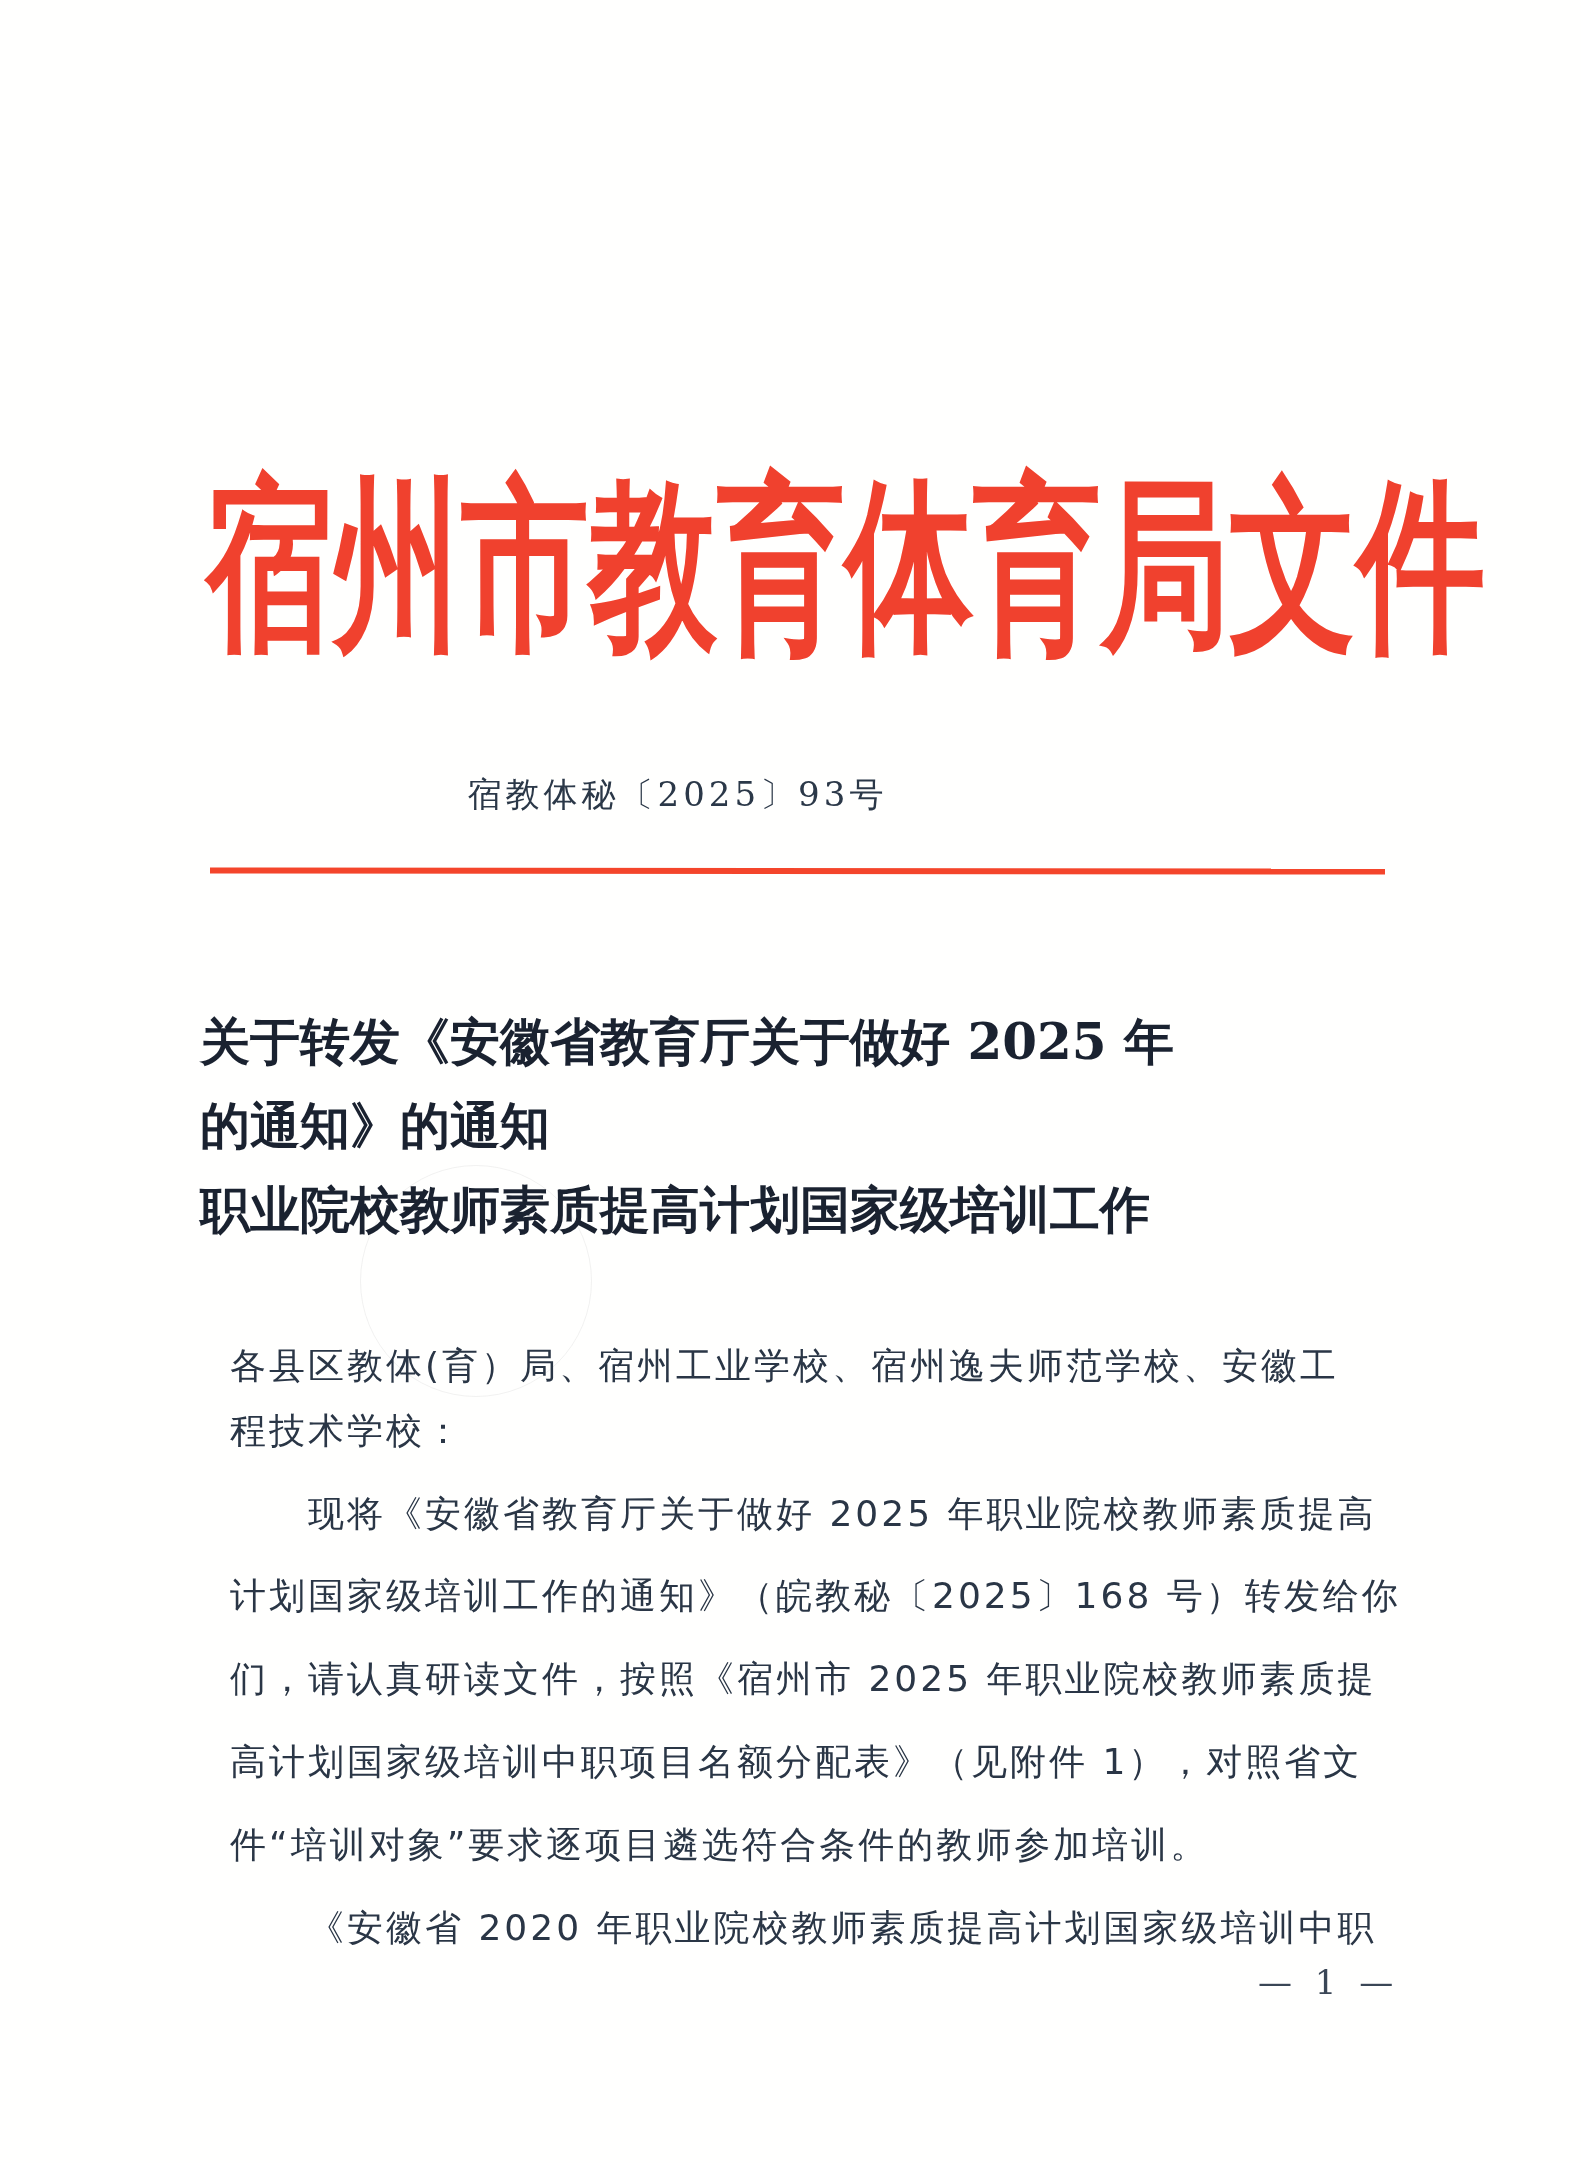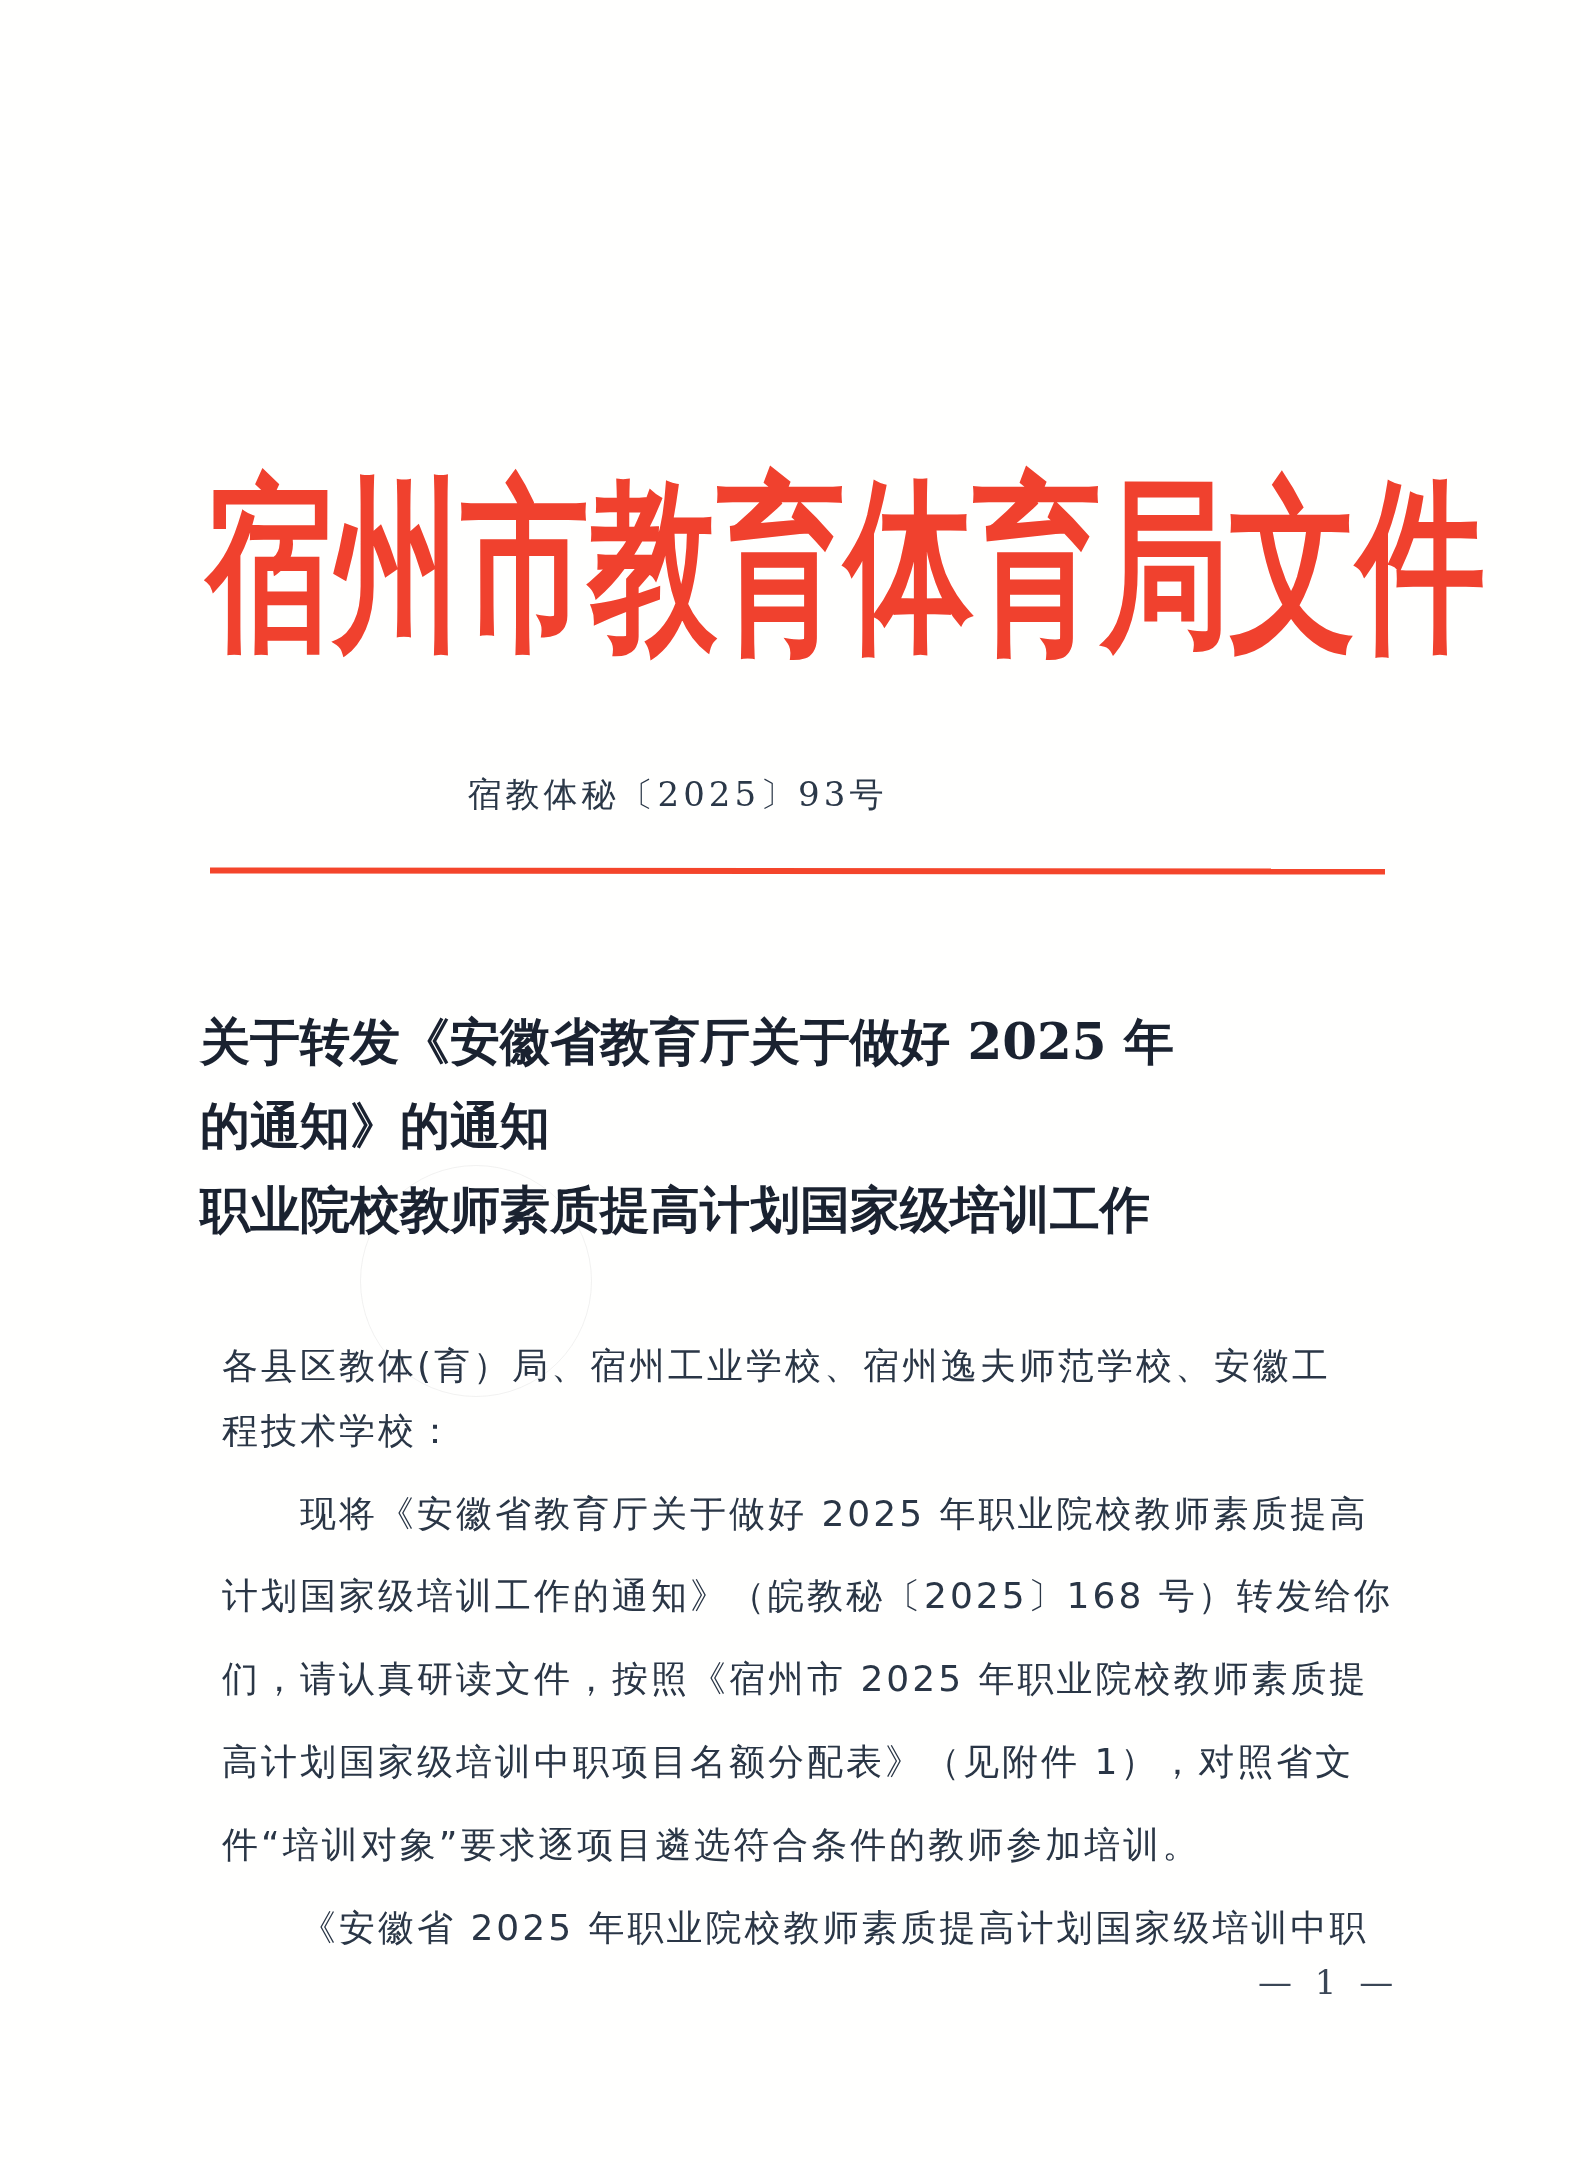--- a/index.html
+++ b/index.html
@@ -85,21 +85,21 @@
       left: 218px;
       top: 1340px;
       width: 1180px;
       font-family: "DejaVu Sans", "Liberation Sans", sans-serif;
       font-size: 36px;
       line-height: 52px;
       color: #2a3646;
     }
     .body-text .row {
       position: absolute;
-      left: 4px;
+      left: 12px;
       white-space: nowrap;
       letter-spacing: 3px;
     }
     .page-number {
       position: absolute;
       left: 1258px;
       top: 1962px;
       font-family: "DejaVu Serif", "Liberation Serif", serif;
       font-size: 34px;
       color: #3a4656;
@@ -146,18 +146,18 @@
   </div>
 
   <div class="body-text">
     <div class="row" style="top:0px;">各县区教体(育）局、宿州工业学校、宿州逸夫师范学校、安徽工</div>
     <div class="row" style="top:65px;">程技术学校：</div>
     <div class="row" style="top:148px;">　　现将《安徽省教育厅关于做好 2025 年职业院校教师素质提高</div>
     <div class="row" style="top:230px;">计划国家级培训工作的通知》（皖教秘〔2025〕168 号）转发给你</div>
     <div class="row" style="top:313px;">们，请认真研读文件，按照《宿州市 2025 年职业院校教师素质提</div>
     <div class="row" style="top:396px;">高计划国家级培训中职项目名额分配表》（见附件 1），对照省文</div>
     <div class="row" style="top:479px;">件“培训对象”要求逐项目遴选符合条件的教师参加培训。</div>
-    <div class="row" style="top:562px;">　　《安徽省 2025 年职业院校教师素质提高计划国家级培训中职</div>
+    <div class="row" style="top:562px;">　　《安徽省 2020 年职业院校教师素质提高计划国家级培训中职</div>
   </div>
 
   <div class="page-number">— 1 —</div>
 
 </div>
 
 </body></html>

